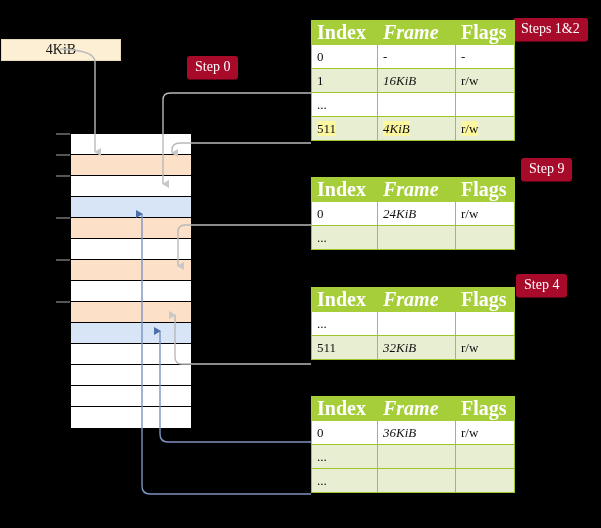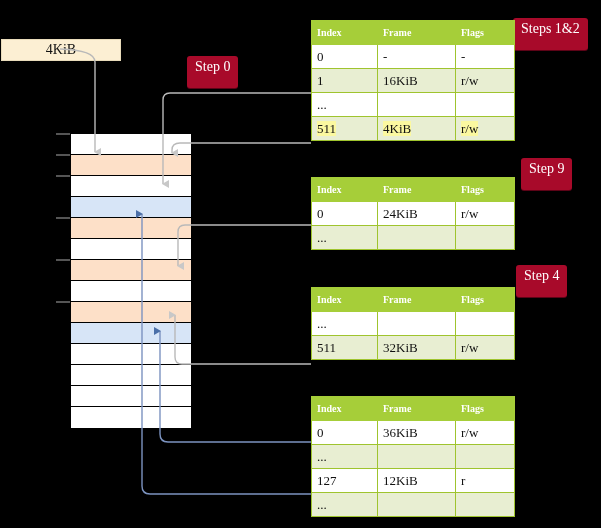--- a/index.html
+++ b/index.html
@@ -9,21 +9,21 @@
   .canvas{position:absolute;left:0;top:0;width:601px;height:528px;}
 
   
   .step-badge{
     position:absolute;
     background:#a80a2a;
     color:#fff;
     font-family:"Liberation Serif","DejaVu Serif",serif;
     font-size:14px;
     line-height:18px;
-    padding:2px 8px 12px 8px;
+    padding:2px 8px 3px 8px;
     border-radius:3px;
     white-space:nowrap;
     box-shadow:0 1px 0 #5d0317;
     text-align:center;
   }
 
   
   .src-box{
     position:absolute;
     background:#fcefd3;
@@ -52,27 +52,27 @@
     font-weight:normal;
     height:16px;
     overflow:hidden;
     white-space:nowrap;
   }
   .ptable th{
     background:#a6ce39;
     color:#ffffff;
     font-weight:bold;
     border:1px solid #a6ce39;
-    font-size:10px;
+    font-size:20px;
   }
   .ptable tr.odd td{background:#ffffff;}
   .ptable tr.even td{background:#e8eed2;}
   .ptable td .hl{background:#fbf8a0;}
   .col-i{width:55px;}
-  .col-f{width:67px;}
+  .col-f{width:67px;font-style:italic;}
   .col-g{width:48px;margin-left:20px;}
 
   
   .memcol{
     position:absolute;
     left:70px;top:133px;
     width:120px;
     border:1px solid #000;
     background:#fff;
   }
@@ -149,21 +149,21 @@
 
     <path d="M311,442 L168,442 Q160,442 160,434 L160,331" stroke="#7c93c0" stroke-width="1.4" fill="none" marker-end="url(#ablue)"></path>
 
     <path d="M311,494 L150,494 Q142,494 142,486 L142,214" stroke="#7c93c0" stroke-width="1.4" fill="none" marker-end="url(#ablue)"></path>
   </svg>
 
   <div id="badges">
       <div class="step-badge" style="left: 187px; top: 56px;"><span>Step 0</span></div>
       <div class="step-badge" style="left: 513px; top: 18px;"><span>Steps 1&amp;2</span></div>
       <div class="step-badge" style="left: 521px; top: 158px;"><span>Step 9</span></div>
-      <div class="step-badge" style="left: 516px; top: 265px; text-align: center;"><span>Step 4</span></div>
+      <div class="step-badge" style="left: 516px; top: 274px; text-align: center;"><span>Step 4</span></div>
     </div>
 
   <div id="tables">
       <table class="ptable" style="left: 311px; top: 20px;">
         <thead>
           <tr>
             <th class="col-i">Index</th>
             <th class="col-f">Frame</th>
             <th class="col-g">Flags</th>
           </tr>
@@ -244,25 +244,20 @@
         <tbody>
           <tr class="odd">
             <td class="col-i"><span>0</span></td>
             <td class="col-f"><span>36KiB</span></td>
             <td class="col-g"><span>r/w</span></td>
           </tr>
           <tr class="even">
             <td class="col-i"><span>...</span></td>
             <td class="col-f">&nbsp;</td>
             <td class="col-g">&nbsp;</td>
-          </tr>
-          <tr class="odd">
-            <td class="col-i"><span>127</span></td>
-            <td class="col-f"><span>12KiB</span></td>
-            <td class="col-g"><span>r</span></td>
           </tr>
           <tr class="even">
             <td class="col-i"><span>...</span></td>
             <td class="col-f">&nbsp;</td>
             <td class="col-g">&nbsp;</td>
           </tr>
         </tbody>
       </table>
     </div>
 

